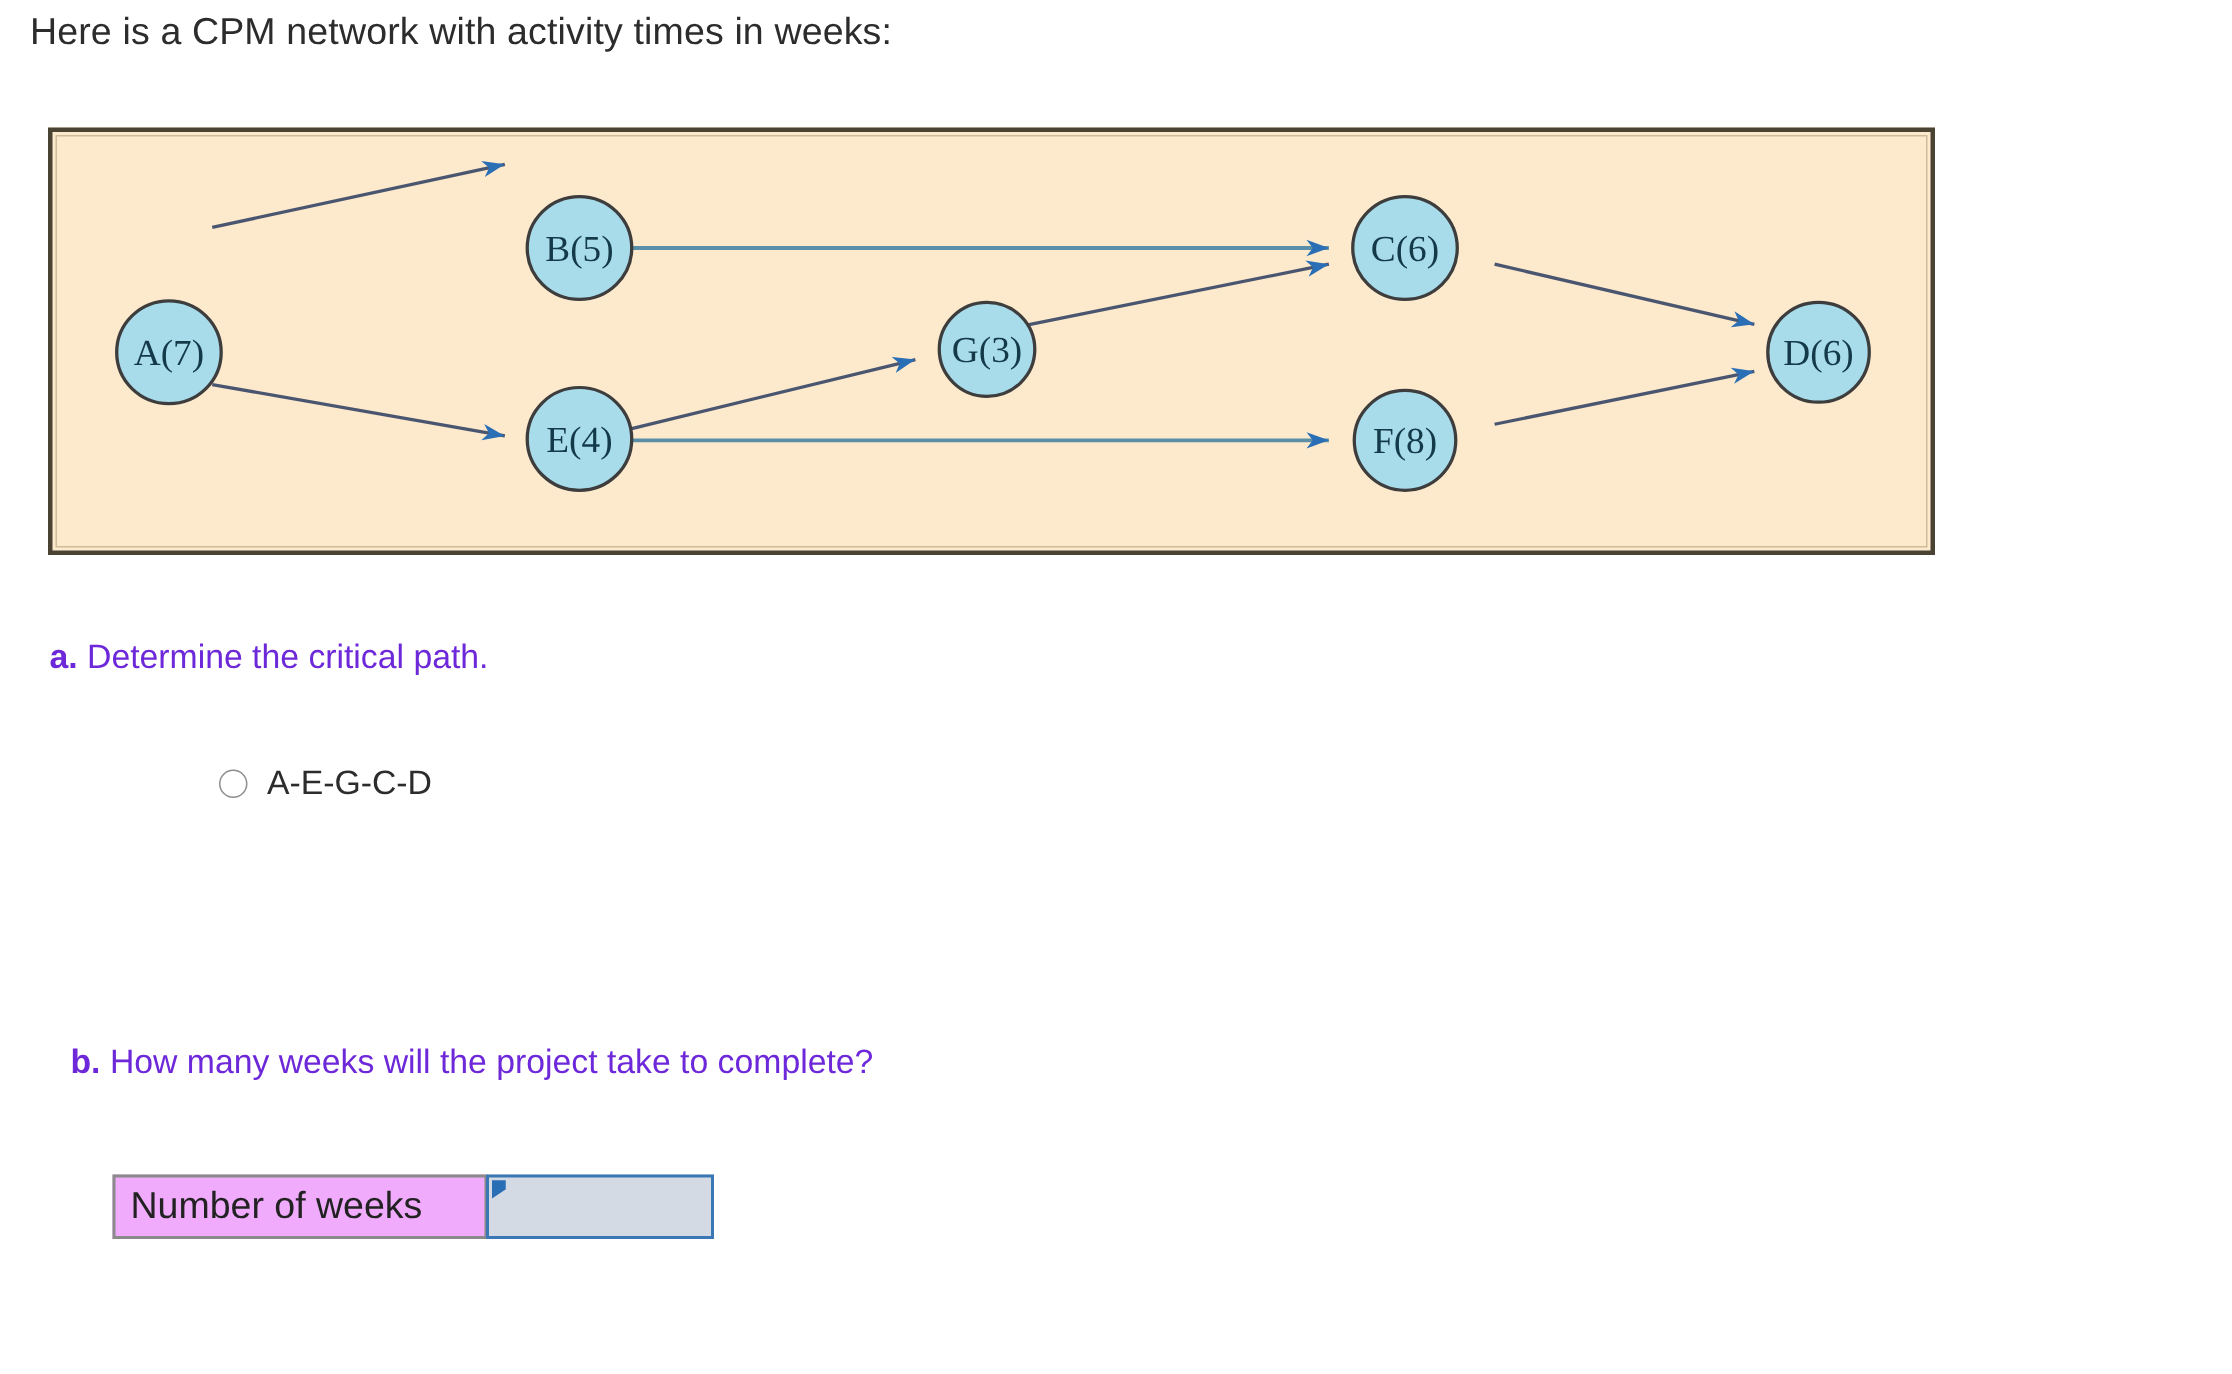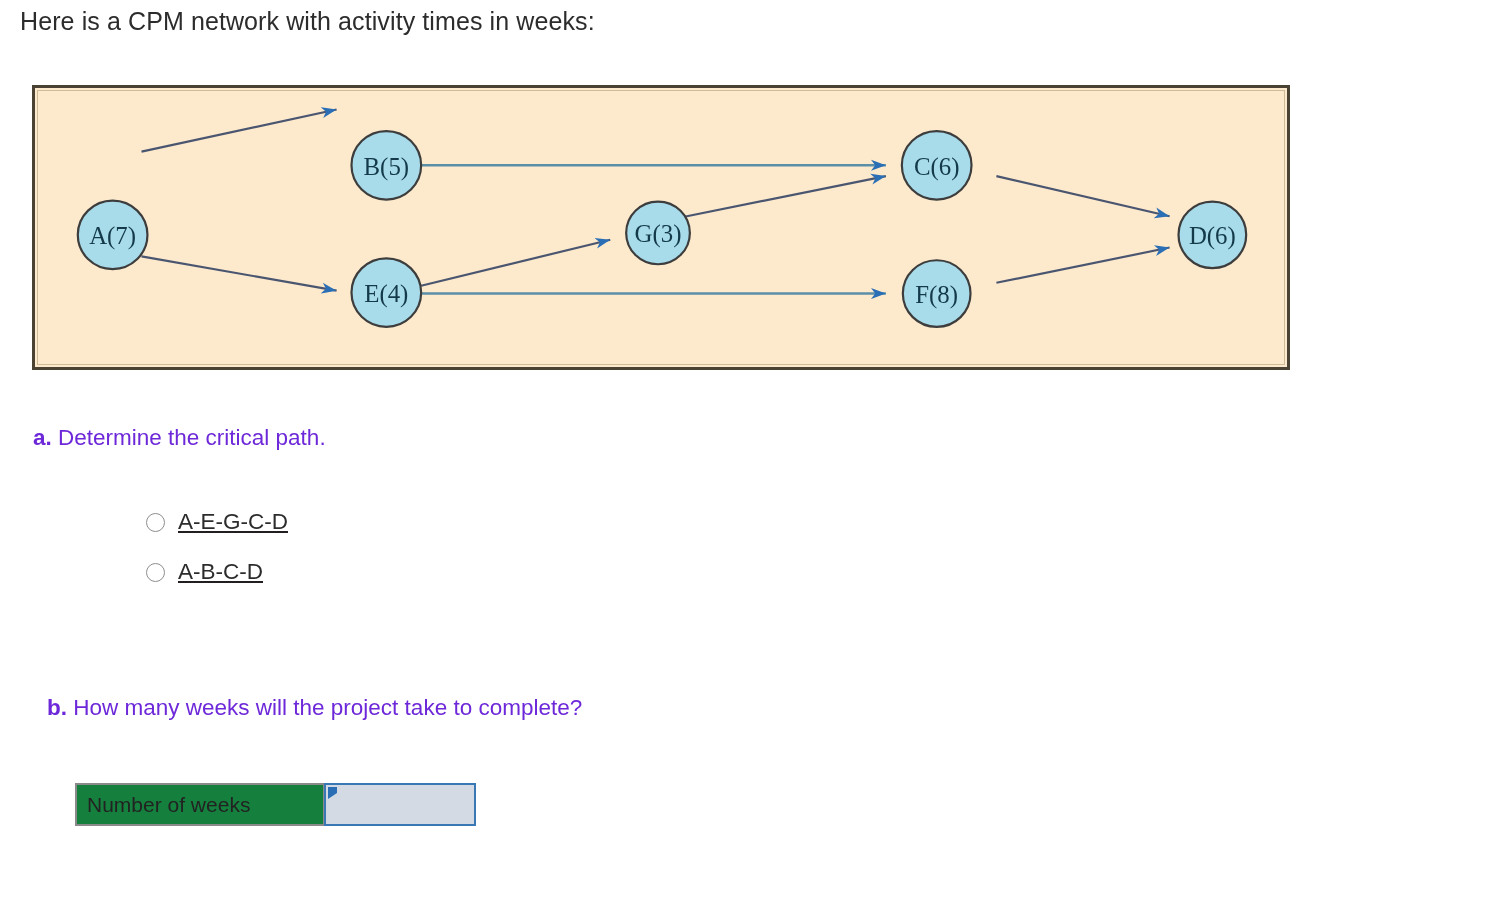--- a/index.html
+++ b/index.html
@@ -95,21 +95,20 @@
   .options {
     position: absolute;
     left: 146px;
     top: 497px;
   }
   .option-row {
     display: flex;
     align-items: center;
     height: 50px;
     cursor: pointer;
-    text-decoration: underline;
   }
   .radio-mark {
     width: 19px;
     height: 19px;
     border: 1.8px solid #8e8e8e;
     border-radius: 50%;
     background: #ffffff;
     box-sizing: border-box;
     flex: 0 0 auto;
   }
@@ -124,27 +123,27 @@
   .answer-strip {
     position: absolute;
     left: 75px;
     top: 783px;
     display: flex;
     align-items: stretch;
     height: 43px;
   }
   .answer-label-cell {
     width: 250px;
-    background: #15803d;
+    background: #f0abfc;
     border: 2px solid #8a8a8a;
     box-sizing: border-box;
     display: flex;
     align-items: center;
     padding-left: 10px;
-    font-size: 21px;
+    font-size: 25px;
     color: #222222;
     white-space: nowrap;
   }
   .answer-input-cell {
     position: relative;
     width: 152px;
     background: #d4dae3;
     border: 2.5px solid #3a78b5;
     box-sizing: border-box;
     margin-left: -1px;
@@ -241,24 +240,20 @@
 
 <div class="q-line" id="question-a">
   <span class="q-tag">a.</span><span> Determine the critical path.</span>
 </div>
 
 <div class="options">
   <div class="option-row">
     <span class="radio-mark"></span>
     <span class="option-label">A-E-G-C-D</span>
   </div>
-  <div class="option-row">
-    <span class="radio-mark"></span>
-    <span class="option-label">A-B-C-D</span>
-  </div>
 </div>
 
 <div class="q-line" id="question-b">
   <span class="q-tag">b.</span><span> How many weeks will the project take to complete?</span>
 </div>
 
 <div class="answer-strip">
   <div class="answer-label-cell">Number of weeks</div>
   <div class="answer-input-cell">
     <span class="corner-marker"></span>

